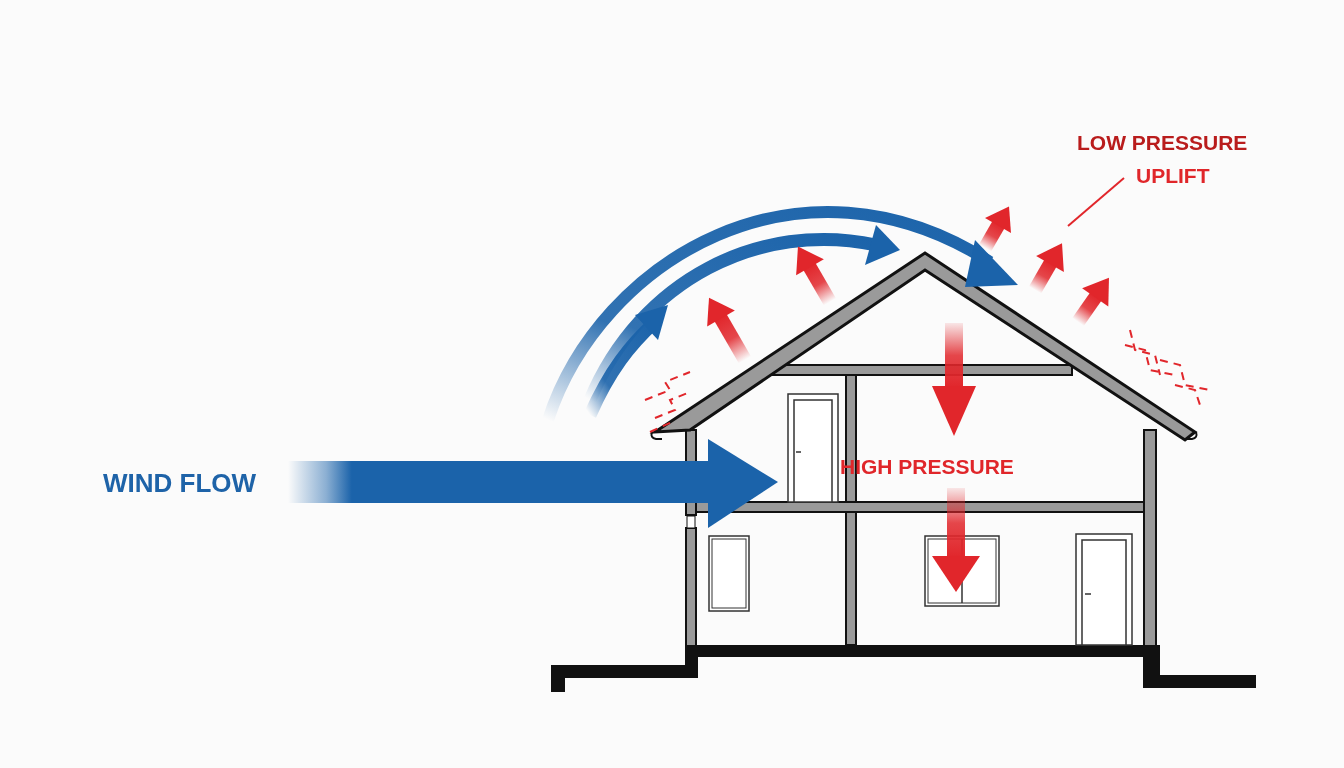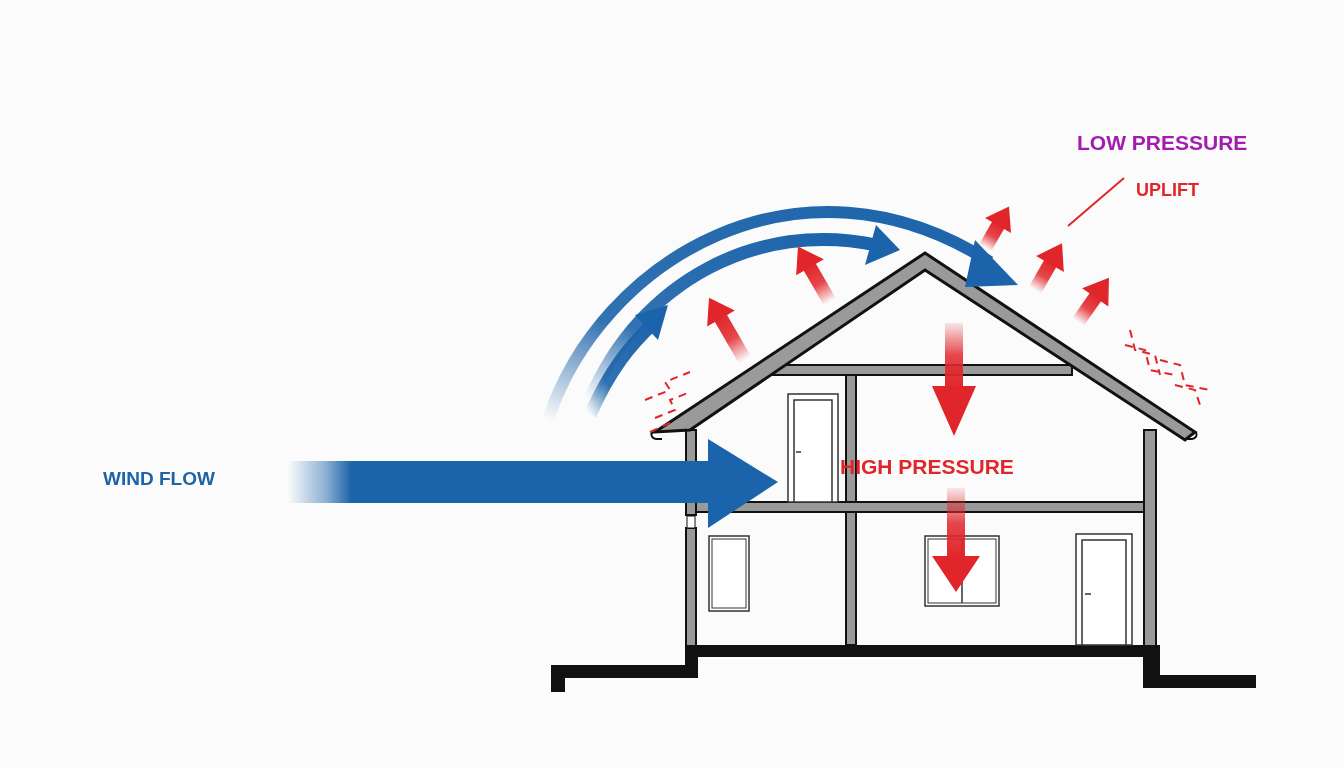--- a/index.html
+++ b/index.html
@@ -1,22 +1,22 @@
 <!DOCTYPE html>
 <html><head>
   <meta charset="utf-8">
   <style>
     html, body { margin:0; padding:0; background:#fbfbfb; }
     body { width:1344px; height:768px; position:relative; overflow:hidden; font-family:"Liberation Sans", sans-serif; }
     svg.diagram { position:absolute; left:0; top:0; }
     .lbl { position:absolute; font-family:"Liberation Sans", sans-serif; font-weight:bold; white-space:nowrap; }
-    .wind { left:103px; top:468px; font-size:19px; color:#1e63a8; }
+    .wind { left:103px; top:468px; font-size:26px; color:#1e63a8; }
     .high { left:840px; top:455px; font-size:21px; color:#e0262a; }
-    .low1 { left:1077px; top:131px; font-size:21px; color:#a21caf; }
-    .low2 { left:1136px; top:180px; font-size:18px; color:#e0262a; }
+    .low1 { left:1077px; top:131px; font-size:21px; color:#b91c1c; }
+    .low2 { left:1136px; top:164px; font-size:21px; color:#e0262a; }
   </style>
 </head>
 <body>
 
 <svg class="diagram" width="1344" height="768" viewBox="0 0 1344 768">
   <defs>
     <linearGradient id="windFade" x1="0" x2="1" y1="0" y2="0">
       <stop offset="0" stop-color="#1b63aa" stop-opacity="0"></stop>
       <stop offset="0.09" stop-color="#1b63aa" stop-opacity="0.5"></stop>
       <stop offset="0.15" stop-color="#1b63aa" stop-opacity="1"></stop>

